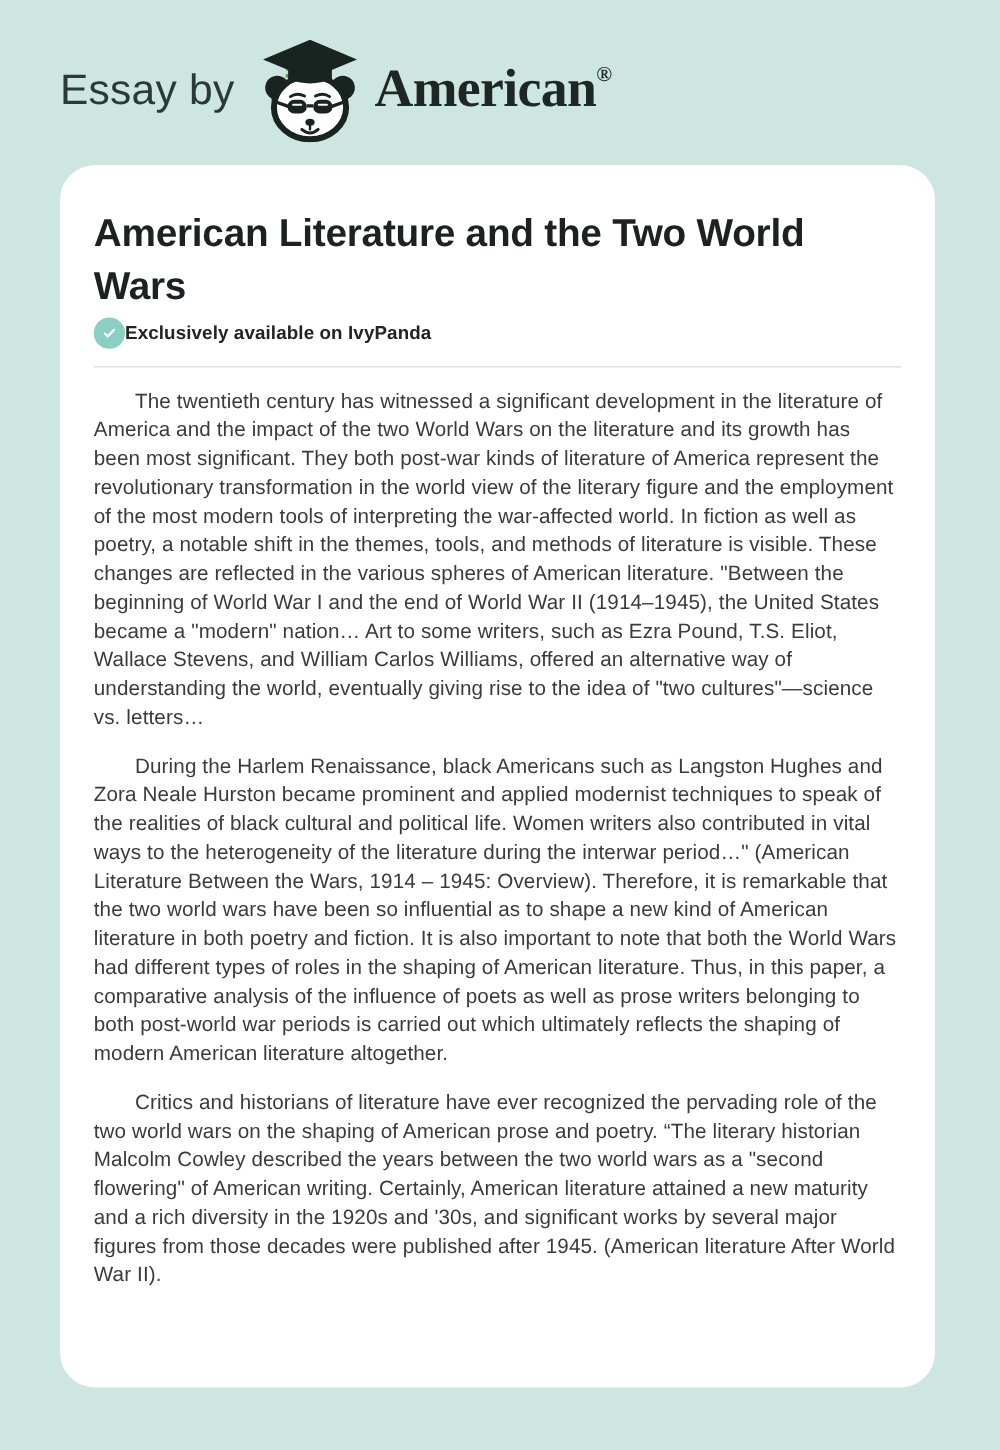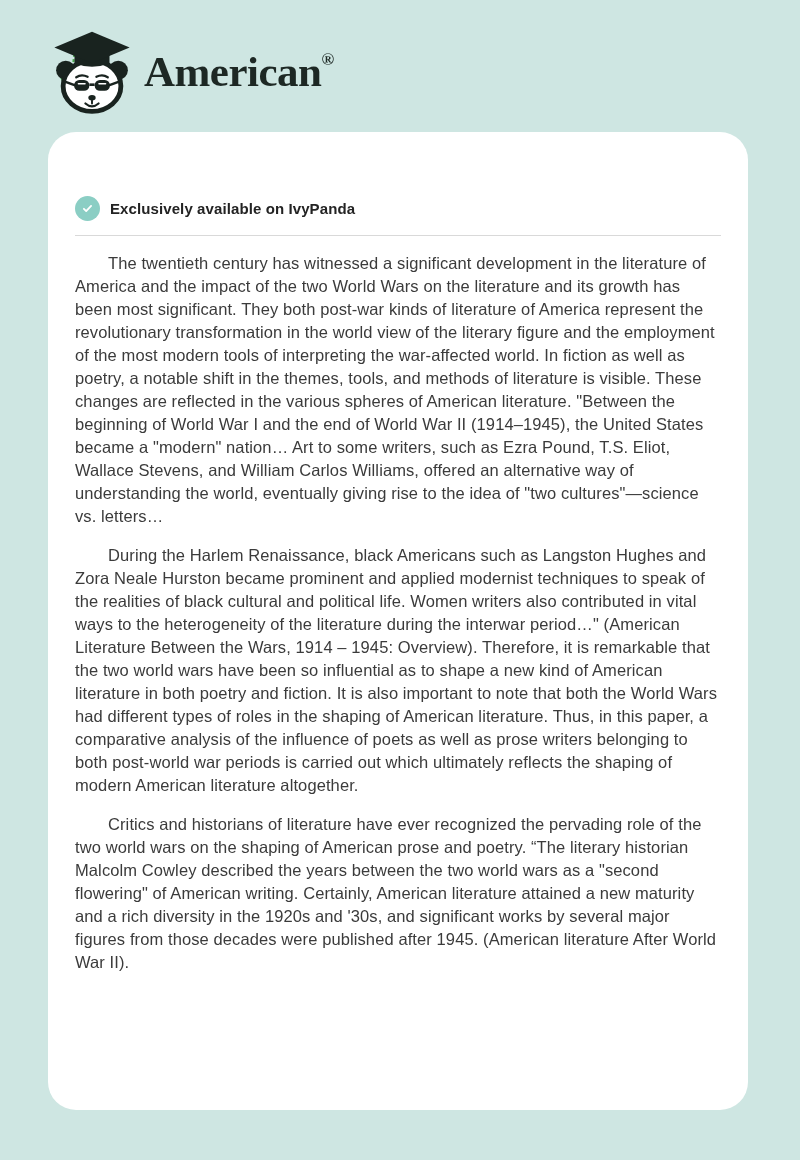--- a/index.html
+++ b/index.html
@@ -48,24 +48,23 @@
     padding: 34px 27px 30px 27px;
   }
   .title {
     font-size: 31px;
     line-height: 42px;
     font-weight: 700;
     color: #1e2022;
     letter-spacing: -0.2px;
   }
   .badge-row {
-    margin-top: 30px;
+    margin-top: 4px;
     display: flex;
     align-items: center;
-    gap: 10px;
   }
   .check {
     width: 25px;
     height: 25px;
     border-radius: 50%;
     background: #8bcec4;
     display: inline-flex;
     align-items: center;
     justify-content: center;
     flex: 0 0 auto;
@@ -90,20 +89,21 @@
     color: #3b3b3b;
     text-indent: 33px;
     letter-spacing: 0.1px;
     text-align: left;
   }
 </style>
 </head>
 <body>
 
 <header class="site-header">
+  <span class="essay-by">Essay by</span>
 
   <span class="logo">
     <svg viewBox="0 0 100 96" xmlns="http://www.w3.org/2000/svg">
 
       <path d="M31 15 L28 44" stroke="#4aa74e" stroke-width="2.4" stroke-dasharray="3.5 2.6" fill="none"></path>
       <circle cx="31" cy="15" r="2" fill="#4aa74e"></circle>
       <path d="M28 40 C19 39 12 45 13.5 53 C14.5 59 19 63 25 62 L23 69 L30 64.5 C36 67 42 62 40.5 56 C46 51 42.5 42.5 35 42.5 C33 41 30.5 40 28 40 Z" fill="#4aa74e"></path>
 
       <circle cx="20" cy="46" r="11" fill="#19231f"></circle>
       <circle cx="80" cy="46" r="11" fill="#19231f"></circle>
@@ -130,20 +130,21 @@
     </svg>
   </span>
 
   <span class="brand">
     <span class="brand-name">American</span>
     <sup class="reg">®</sup>
   </span>
 </header>
 
 <main class="card">
+  <h1 class="title">American Literature and the Two World Wars</h1>
 
   <div class="badge-row">
     <span class="check">
       <svg viewBox="0 0 25 25" xmlns="http://www.w3.org/2000/svg">
         <path d="M6.5 13 L10.3 16.8 L18.5 8.2" stroke="#ffffff" stroke-width="3" fill="none" stroke-linecap="round" stroke-linejoin="round"></path>
       </svg>
     </span>
     <span class="badge-label">Exclusively available on IvyPanda</span>
   </div>
 

